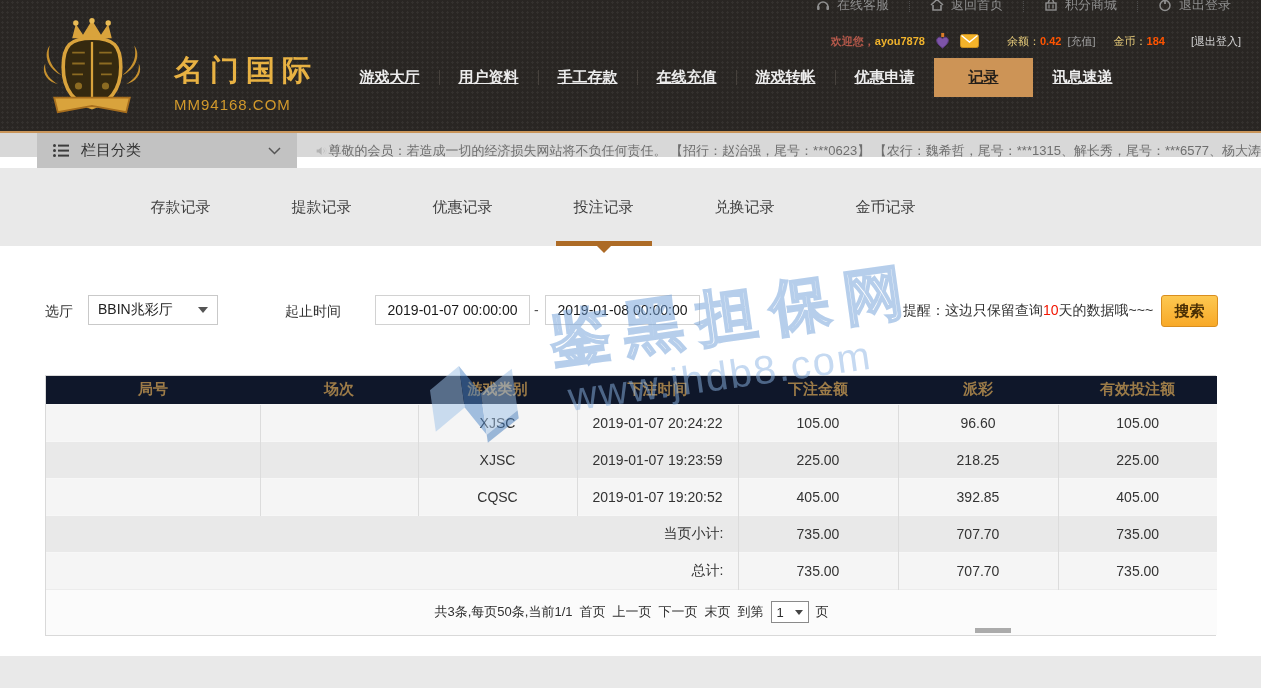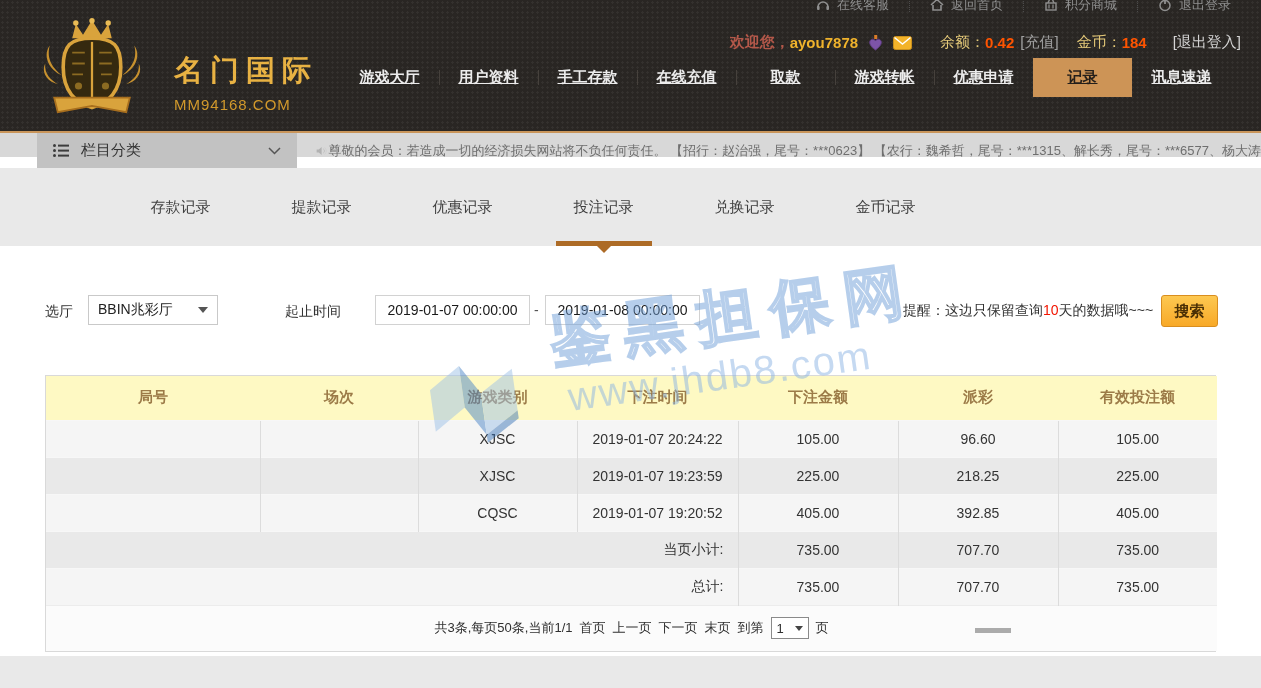--- a/index.html
+++ b/index.html
@@ -19,21 +19,21 @@
     padding:0 20px; cursor:pointer; white-space:nowrap; }
   .topbar-item + .topbar-item { border-left:1px dotted #4c4c4c; }
   .topbar-item svg { flex:0 0 auto; }
 
   .logo { position:absolute; left:38px; top:18px; display:flex; align-items:center; }
   .logo-text { margin-left:28px; }
   .logo-title { font-size:29px; font-weight:bold; color:#e8b243; letter-spacing:7px;margin-top:27px; }
   .logo-domain { font-size:15px; color:#d2992c; letter-spacing:1px; margin-top:5px; }
 
   .welcome { position:absolute; top:33px; right:20px; display:flex; align-items:center;
-    font-size:15px; white-space:nowrap; }
+    font-size:11px; white-space:nowrap; }
   .w-prefix { color:#b3584a; font-weight:bold; }
   .w-user { color:#f0b32c; font-weight:bold; margin-right:10px; }
   .w-icon { margin-right:10px; display:inline-flex; cursor:pointer; }
   .w-balance-label, .w-coin-label { color:#e3c878; margin-left:18px; }
   .w-balance-value, .w-coin-value { color:#ff5400; font-weight:bold; }
   .w-recharge { color:#a0a0a0; margin-left:6px; cursor:pointer; }
   .w-logout { color:#d5d5d5; margin-left:26px; cursor:pointer; }
 
   .nav { position:absolute; left:340px; top:58px; height:39px; display:flex; }
   .nav-item { width:99px; display:flex; align-items:center; justify-content:center;
@@ -81,21 +81,21 @@
   .date-dash { position:absolute; left:534px; top:7px; color:#555; }
   .reminder { position:absolute; left:903px; top:7px; }
   .reminder .red { color:#f21500; }
   .search-btn { position:absolute; left:1161px; top:0; width:57px; height:32px;
     background:linear-gradient(#fdc851,#f8a928); border:1px solid #d98e1f; border-radius:3px;
     font-size:15px; font-weight:bold; color:#4a2f05; display:flex; align-items:center;
     justify-content:center; cursor:pointer; }
 
   .table-wrap { position:absolute; left:45px; top:129px; width:1171px; border:1px solid #d9d9d9; }
   table { width:100%; border-collapse:collapse; table-layout:fixed; font-size:14px; color:#333; }
-  thead th { height:44px; background:#fef9c3; color:#9c7b48; font-size:15px; font-weight:bold; }
+  thead th { height:28px; background:#0f172a; color:#9c7b48; font-size:15px; font-weight:bold; }
   tbody td { height:37px; text-align:center; border-left:1px solid #dcdcdc; border-top:1px solid #f7f7f7; }
   tbody td:first-child { border-left:none; }
   tr.row-odd td { background:#f5f5f5; }
   tr.row-even td { background:#e9e9e9; }
   td.sum-label { text-align:right; padding-right:14px; }
   tr.pag-row td { height:46px; background:#fbfbfb; border-left:none; border-top:1px solid #ececec; }
   .pagination { display:flex; justify-content:center; align-items:center; gap:7px;
     font-size:13px; color:#2f2f2f; }
   .pag-link { cursor:pointer; }
   .page-select { width:38px; height:22px; border:1px solid #8a8a8a; background:#fff;
@@ -211,23 +211,20 @@
       <div class="nav-item">
           <span>用户资料</span>
         </div>
       <div class="nav-item">
           <span>手工存款</span>
         </div>
       <div class="nav-item">
           <span>在线充值</span>
         </div>
       <div class="nav-item">
-          <span>取款</span>
-        </div>
-      <div class="nav-item">
           <span>游戏转帐</span>
         </div>
       <div class="nav-item">
           <span>优惠申请</span>
         </div>
       <div class="nav-item active">
           <span>记录</span>
         </div>
       <div class="nav-item">
           <span>讯息速递</span>

